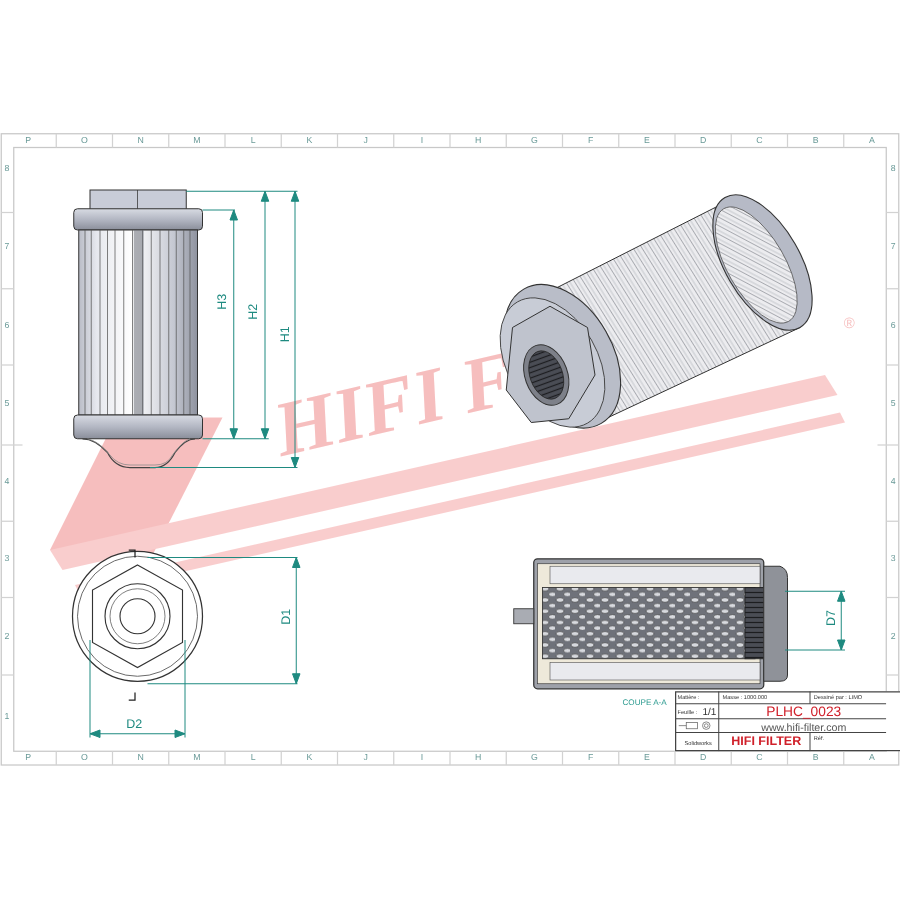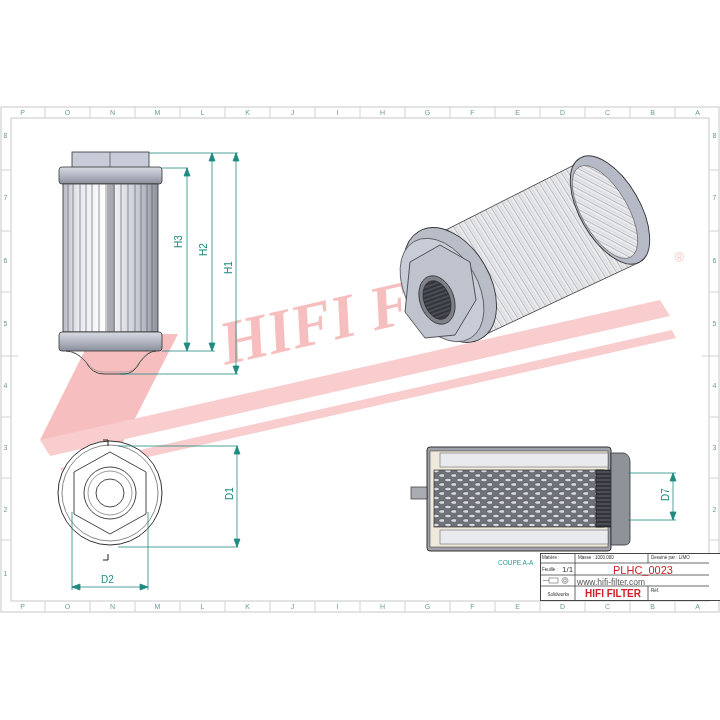--- a/index.html
+++ b/index.html
@@ -295,18 +295,18 @@
       <circle cx="25" cy="27.5" r="3"></circle>
       <circle cx="25" cy="27.5" r="1.5"></circle>
     </g>
   </svg>
   <div class="tb-cell tb-small" style="left:1px;top:1px;">Matière :</div>
   <div class="tb-cell tb-small" style="left:37px;top:1px;">Masse : 1000.000</div>
   <div class="tb-cell tb-small" style="left:110px;top:1px;">Dessiné par : LIMO</div>
   <div class="tb-cell tb-small" style="left:1px;top:13px;">Feuille :</div>
   <div class="tb-cell" style="left:21px;top:11px;font-size:8px;">1/1</div>
   <div class="tb-cell" style="left:36px;top:10px;width:132px;text-align:center;font-size:11px;color:#d0202a;">PLHC_0023</div>
-  <div class="tb-cell" style="left:36px;top:23px;width:132px;font-size:8.5px;color:#555;">www.hifi-filter.com</div>
+  <div class="tb-cell" style="left:36px;top:23px;width:132px;text-align:center;font-size:8.5px;color:#555;">www.hifi-filter.com</div>
   <div class="tb-cell tb-small" style="left:0px;top:38px;width:35px;text-align:center;">Solidworks</div>
   <div class="tb-cell" style="left:36px;top:34px;width:72px;text-align:center;font-size:10px;font-weight:bold;color:#d0202a;">HIFI FILTER</div>
   <div class="tb-cell tb-small" style="left:110px;top:34px;">Réf.</div>
 </div>
 </div>
 
 </body></html>

